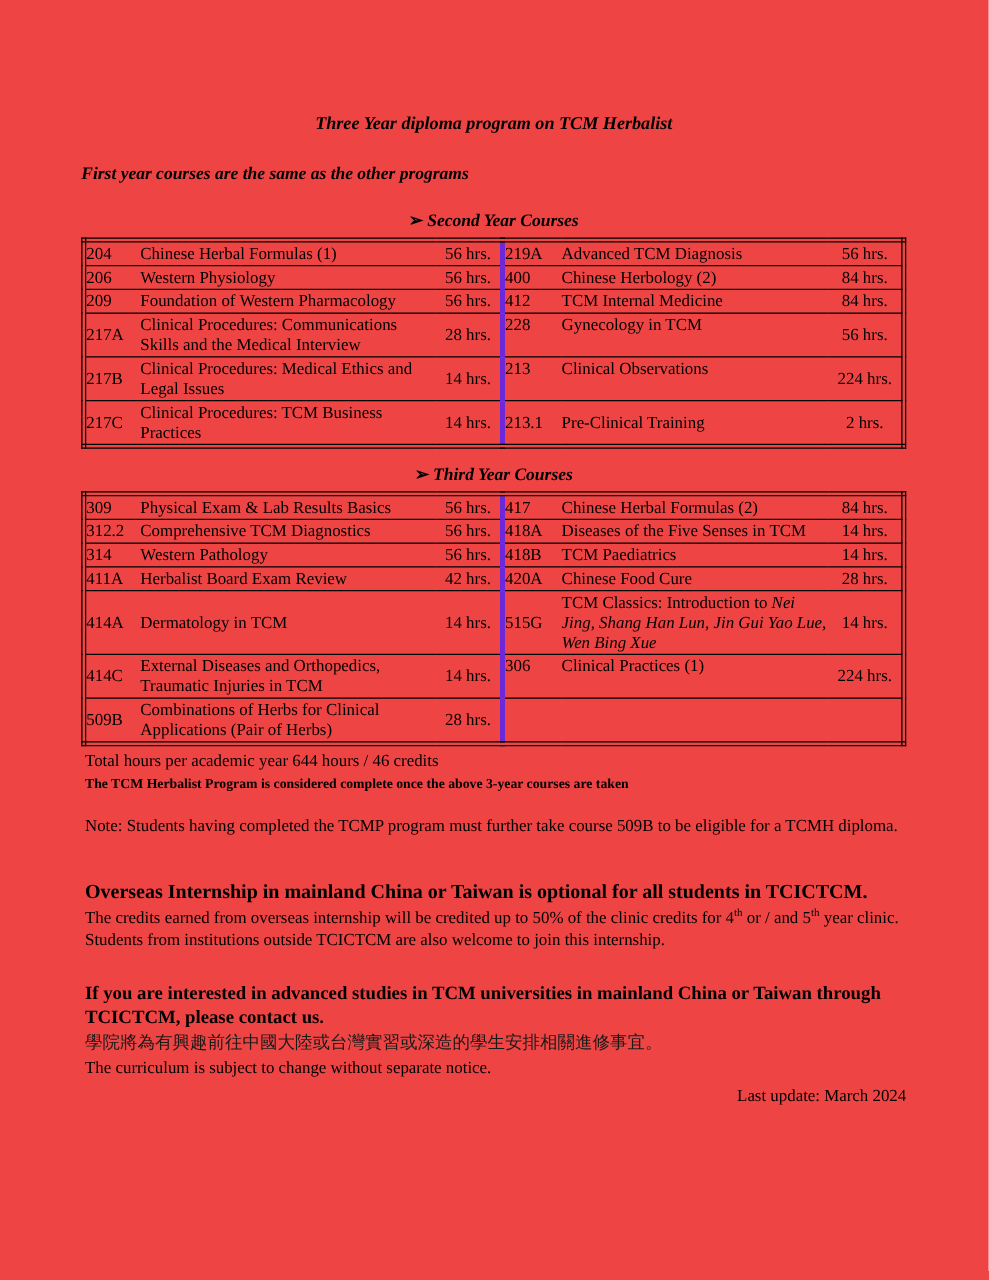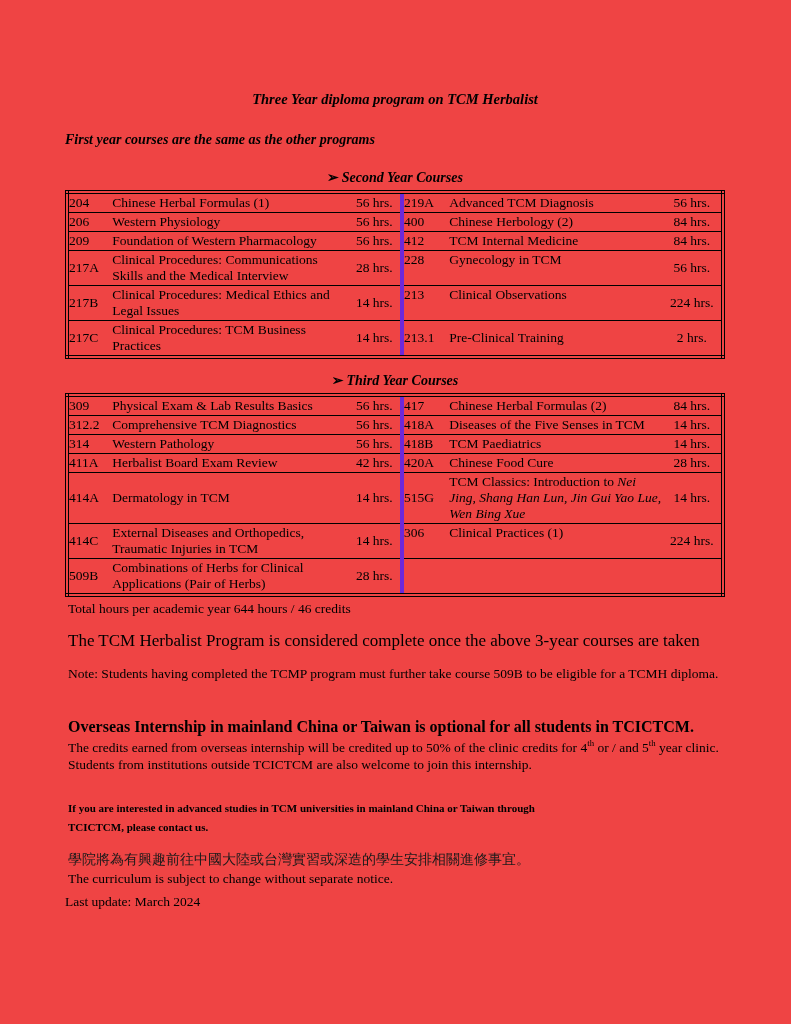--- a/index.html
+++ b/index.html
@@ -51,29 +51,29 @@
     font-size: 13.5px;
     line-height: 16px;
     overflow: hidden;
   }
   table.courses tr { border-bottom: 1.5px solid #000; }
   table.courses tr:last-child { border-bottom: none; }
   td.code { padding-left: 4px; white-space: nowrap; }
   td.hours { text-align: center; white-space: nowrap; }
   td.divider { border-left: 4px solid #6d28d9; }
   .total-line { margin: 2px 0 0 3px; line-height: 17px; }
-  .completion { margin: 14px 0 0 3px; font-weight: normal; font-size: 17px; line-height: 19px; }
+  .completion { margin: 1px 0 0 3px; font-weight: bold; font-size: 11px; line-height: 19px; }
   .note-line { margin: 15px 0 0 3px; line-height: 17px; }
   .internship-heading { margin: 36px 0 0 3px; font-weight: bold; font-size: 16px; line-height: 17px; }
   .body-line { margin-left: 3px; line-height: 17px; }
   .sup { vertical-align: super; font-size: 0.65em; }
-  .advanced-bold { margin: 26px 0 12px 3px; font-weight: bold; font-size: 11px; line-height: 19px; }
+  .advanced-bold { margin: 26px 0 0 3px; font-weight: bold; font-size: 15px; line-height: 19px; }
   .chinese-line { margin-left: 3px; font-size: 14px; line-height: 21px; color: #1a1a1a; }
   .curriculum-line { margin-left: 3px; line-height: 17px; }
-  .last-update { margin-top: 6px; line-height: 17px; }
+  .last-update { margin-top: 6px; text-align: right; line-height: 17px; }
   .it { font-style: italic; }
 </style>
 </head>
 <body>
 
 <div class="page">
 
   <div class="doc-title">Three Year diploma program on TCM Herbalist</div>
 
   <div class="doc-subtitle">First year courses are the same as the other programs</div>

